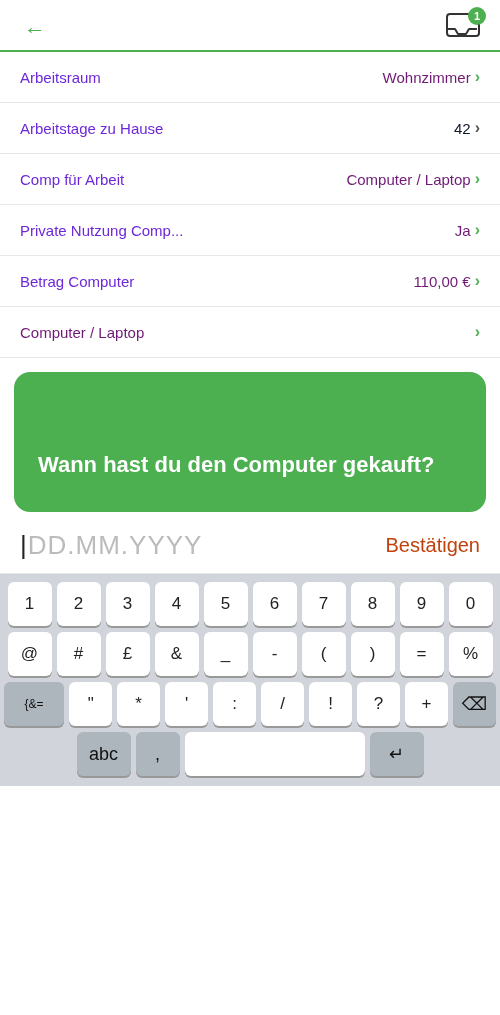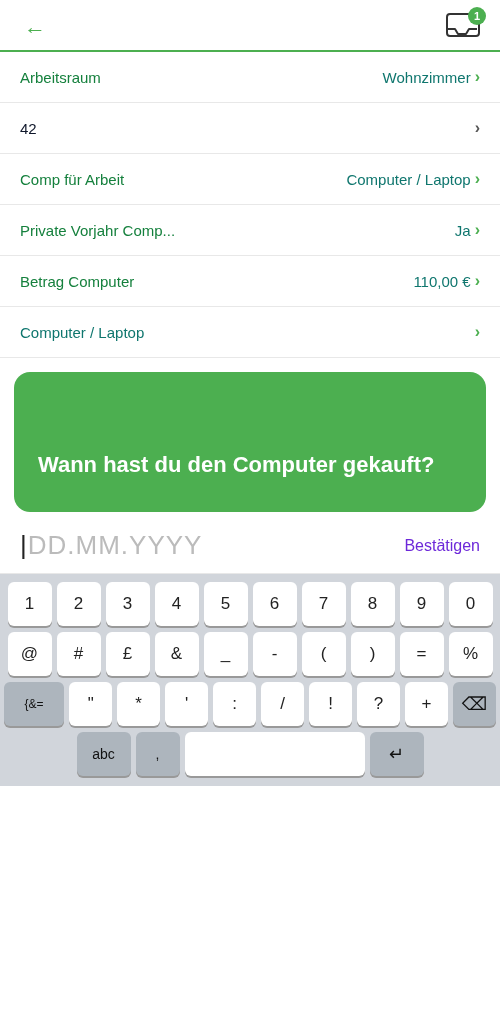--- a/index.html
+++ b/index.html
@@ -60,26 +60,26 @@
     }
     .form-row {
       display: flex;
       align-items: center;
       justify-content: space-between;
       padding: 16px 20px;
       border-bottom: 1px solid #e8e8e8;
       cursor: pointer;
     }
     .row-label {
-      color: #15803d;
+      color: #6d28d9;
       font-size: 15px;
       flex: 1;
     }
     .row-value {
-      color: #0f766e;
+      color: #701a75;
       font-size: 15px;
       font-weight: 500;
       margin-right: 4px;
     }
     .row-value.black {
       color: #0f172a;
     }
     .chevron {
       color: #4CAF50;
       font-size: 16px;
@@ -118,22 +118,22 @@
       font-size: 26px;
       color: #bbb;
       letter-spacing: 1px;
       font-weight: 300;
     }
     .date-cursor {
       color: #222;
       font-weight: 300;
     }
     .confirm-btn {
-      color: #6d28d9;
-      font-size: 16px;
+      color: #c2410c;
+      font-size: 20px;
       font-weight: 500;
       background: none;
       border: none;
       cursor: pointer;
     }
 
     
     .keyboard {
       background: #d1d5db;
       padding: 8px 4px 4px 4px;
@@ -164,21 +164,21 @@
       max-width: 62px;
       flex: 1.4;
     }
     .kb-key.extra-wide {
       max-width: 200px;
       flex: 5;
     }
     .kb-key.dark {
       background: #adb5bd;
       color: #111;
-      font-size: 14px;
+      font-size: 18px;
     }
     .kb-key.dark.wide {
       max-width: 62px;
     }
     .kb-key.return-key {
       background: #adb5bd;
       font-size: 20px;
     }
     .kb-delete {
       background: #adb5bd;
@@ -211,32 +211,33 @@
 
 <div class="form-section">
 
   <div class="form-row">
     <span class="row-label">Arbeitsraum</span>
     <span class="row-value">Wohnzimmer</span>
     <span class="chevron">›</span>
   </div>
 
   <div class="form-row">
+    <span class="row-label">Arbeitstage zu Hause</span>
     <span class="row-value black">42</span>
     <span class="chevron black">›</span>
   </div>
 
   <div class="form-row">
     <span class="row-label">Comp für Arbeit</span>
     <span class="row-value">Computer / Laptop</span>
     <span class="chevron">›</span>
   </div>
 
   <div class="form-row">
-    <span class="row-label">Private Vorjahr Comp...</span>
+    <span class="row-label">Private Nutzung Comp...</span>
     <span class="row-value">Ja</span>
     <span class="chevron">›</span>
   </div>
 
   <div class="form-row">
     <span class="row-label">Betrag Computer</span>
     <span class="row-value">110,00 €</span>
     <span class="chevron">›</span>
   </div>
 

